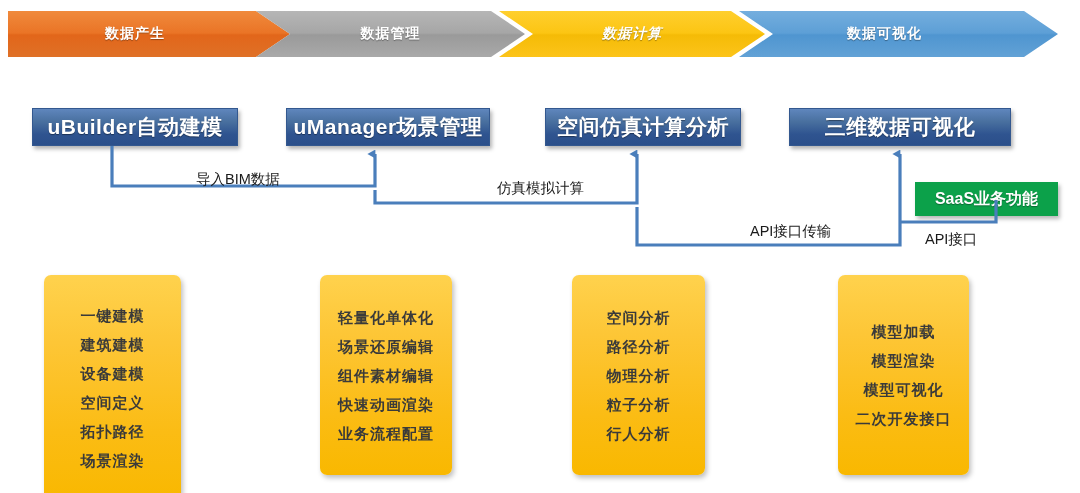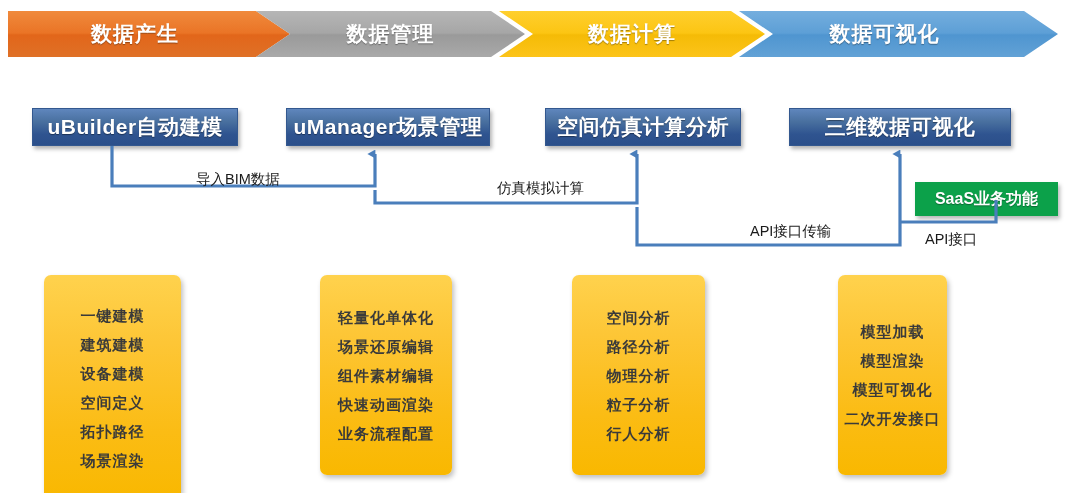--- a/index.html
+++ b/index.html
@@ -24,21 +24,21 @@
     height: 75px;
   }
   .chev {
     position: absolute;
     top: 11px;
     height: 46px;
     display: flex;
     align-items: center;
     justify-content: center;
     color: #ffffff;
-    font-size: 21px;
+    font-size: 14px;
     font-weight: bold;
     letter-spacing: 1px;
     text-shadow: 0 1px 1px rgba(0,0,0,0.35);
     filter: drop-shadow(2px 3px 3px rgba(0,0,0,0.35));
   }
   .chev-label {
     position: relative;
     pointer-events: none;
   }
   .chev1 {
@@ -54,21 +54,21 @@
     background: linear-gradient(180deg, #b6b6b6 0%, #a6a6a6 48%, #9a9a9a 52%, #a9a9a9 100%);
     clip-path: polygon(0 0, calc(100% - 34px) 0, 100% 50%, calc(100% - 34px) 100%, 0 100%, 34px 50%);
   }
   .chev2 .chev-label { padding-left: 22px; padding-right: 22px; }
   .chev3 {
     left: 499px;
     width: 266px;
     background: linear-gradient(180deg, #ffcf2e 0%, #fcc513 48%, #f5bb06 52%, #fcc41a 100%);
     clip-path: polygon(0 0, calc(100% - 34px) 0, 100% 50%, calc(100% - 34px) 100%, 0 100%, 34px 50%);
   }
-  .chev3 .chev-label { padding-left: 22px; padding-right: 22px; }
+  .chev3 .chev-label { padding-left: 22px; padding-right: 22px; font-style: italic; }
   .chev4 {
     left: 739px;
     width: 319px;
     background: linear-gradient(180deg, #74aede 0%, #5d9fd6 48%, #4f95d0 52%, #62a2d6 100%);
     clip-path: polygon(0 0, calc(100% - 34px) 0, 100% 50%, calc(100% - 34px) 100%, 0 100%, 34px 50%);
   }
   .chev4 .chev-label { padding-left: 16px; padding-right: 44px; }
 
   
   .bluebox {
@@ -150,21 +150,21 @@
   }
   .ycard .item {
     line-height: 1.0;
     padding: 7px 0;
     letter-spacing: 1px;
     white-space: nowrap;
   }
   #yc1 { left: 44px;  width: 137px; height: 225px; }
   #yc2 { left: 320px; width: 132px; height: 200px; align-items: center; }
   #yc3 { left: 572px; width: 133px; height: 200px; text-align: center; }
-  #yc4 { left: 838px; width: 109px; height: 200px; }
+  #yc4 { left: 838px; width: 131px; height: 200px; }
 </style>
 </head>
 <body>
 
 <div id="banner">
   <div class="chev chev1">
     <span class="chev-label">数据产生</span>
   </div>
   <div class="chev chev2">
     <span class="chev-label">数据管理</span>

